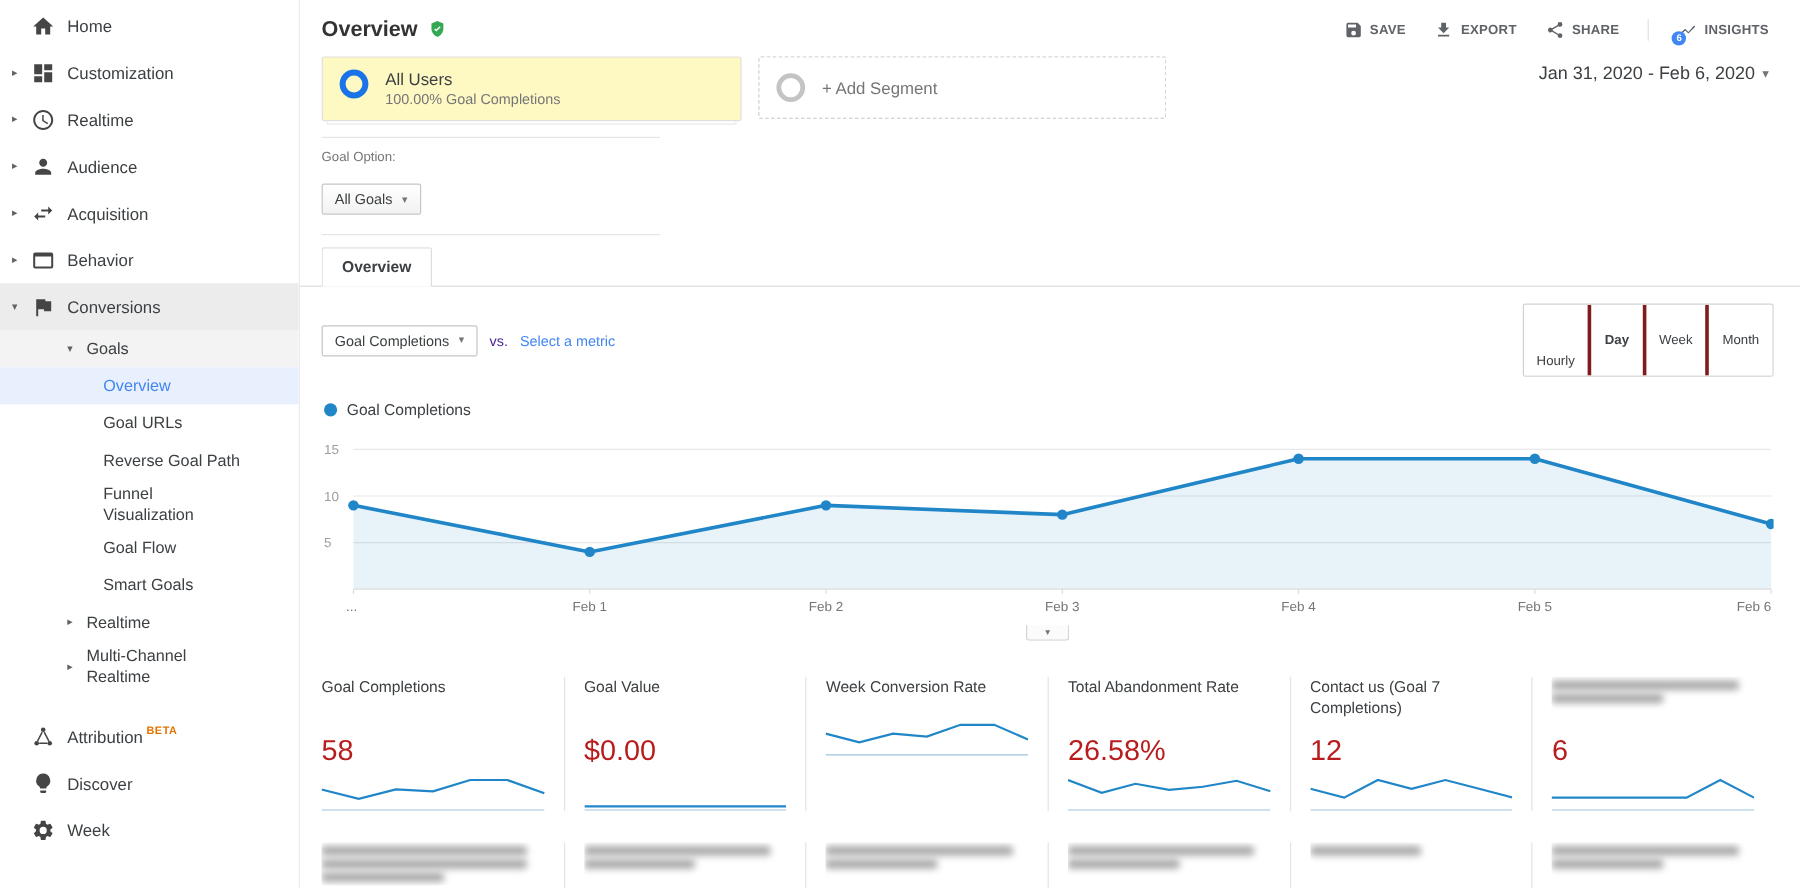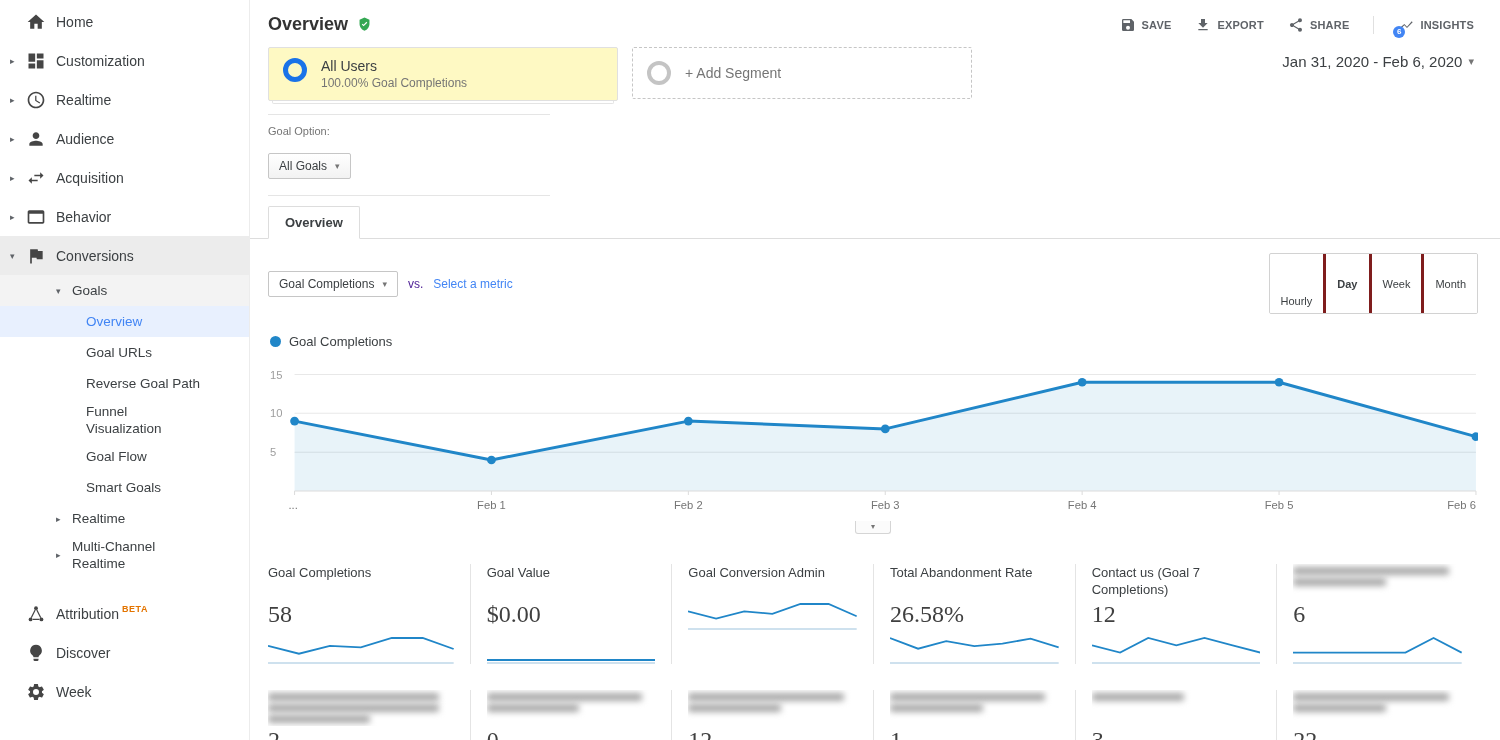--- a/index.html
+++ b/index.html
@@ -70,21 +70,21 @@
   .legend-dot{width:11px;height:11px;border-radius:50%;background:#2086c8;}
   #mainChart{width:100%;height:168px;display:block;}
   #mainChart text{font-family:"Liberation Sans",sans-serif;}
   .chart-handle{width:36px;height:13px;margin:0 auto;border:1px solid #d5d5d5;border-top:none;background:#fbfbfb;display:flex;align-items:center;justify-content:center;border-radius:0 0 3px 3px;cursor:pointer;}
   .chart-handle .caret-down{font-size:8px;line-height:1;}
 
   .cards-grid{display:grid;grid-template-columns:repeat(6,1fr);margin:30px 22px 0 18px;row-gap:26px;}
   .mcard{padding:0 16px;border-left:1px solid #e4e4e4;cursor:pointer;}
   .mcard:nth-child(6n+1){border-left:none;padding-left:0;}
   .mcard-title{font-size:13px;color:#3c4043;line-height:17px;height:36px;overflow:hidden;}
-  .mcard-value{font-size:24px;color:#404040;margin:1px 0 6px;font-family:Liberation Serif, serif;}
+  .mcard-value{font-size:24px;color:#b91c1c;margin:12px 0 6px;}
   .spark{width:100%;height:30px;display:block;}
   .blur-bar{height:8px;border-radius:2px;background:#a8a8a8;filter:blur(3px);margin:3px 0;width:92%;}
 </style>
 </head>
 <body>
 
 <div class="app">
 
   <nav class="sidebar">
 
@@ -355,21 +355,21 @@
         </div>
         <div class="mcard">
           <div class="mcard-title">Goal Value</div>
           <div class="mcard-value">$0.00</div>
           <svg viewBox="0 0 170 30" class="spark" preserveAspectRatio="none">
             <line x1="0" y1="29" x2="170" y2="29" stroke="#9dc3dd"></line>
             <polyline points="0,26 28.333333333333332,26 56.666666666666664,26 85,26 113.33333333333333,26 141.66666666666666,26 170,26" fill="none" stroke="#2086c8" stroke-width="1.8"></polyline>
           </svg>
         </div>
         <div class="mcard">
-          <div class="mcard-title">Goal Conversion Admin</div>
+          <div class="mcard-title">Week Conversion Rate</div>
           <svg viewBox="0 0 170 30" class="spark" preserveAspectRatio="none">
             <line x1="0" y1="29" x2="170" y2="29" stroke="#9dc3dd"></line>
             <polyline points="0,11.333333333333334 28.333333333333332,18.666666666666668 56.666666666666664,11.333333333333334 85,13.777777777777777 113.33333333333333,4 141.66666666666666,4 170,16.22222222222222" fill="none" stroke="#2086c8" stroke-width="1.8"></polyline>
           </svg>
         </div>
         <div class="mcard">
           <div class="mcard-title">Total Abandonment Rate</div>
           <div class="mcard-value">26.58%</div>
           <svg viewBox="0 0 170 30" class="spark" preserveAspectRatio="none">
             <line x1="0" y1="29" x2="170" y2="29" stroke="#9dc3dd"></line>

